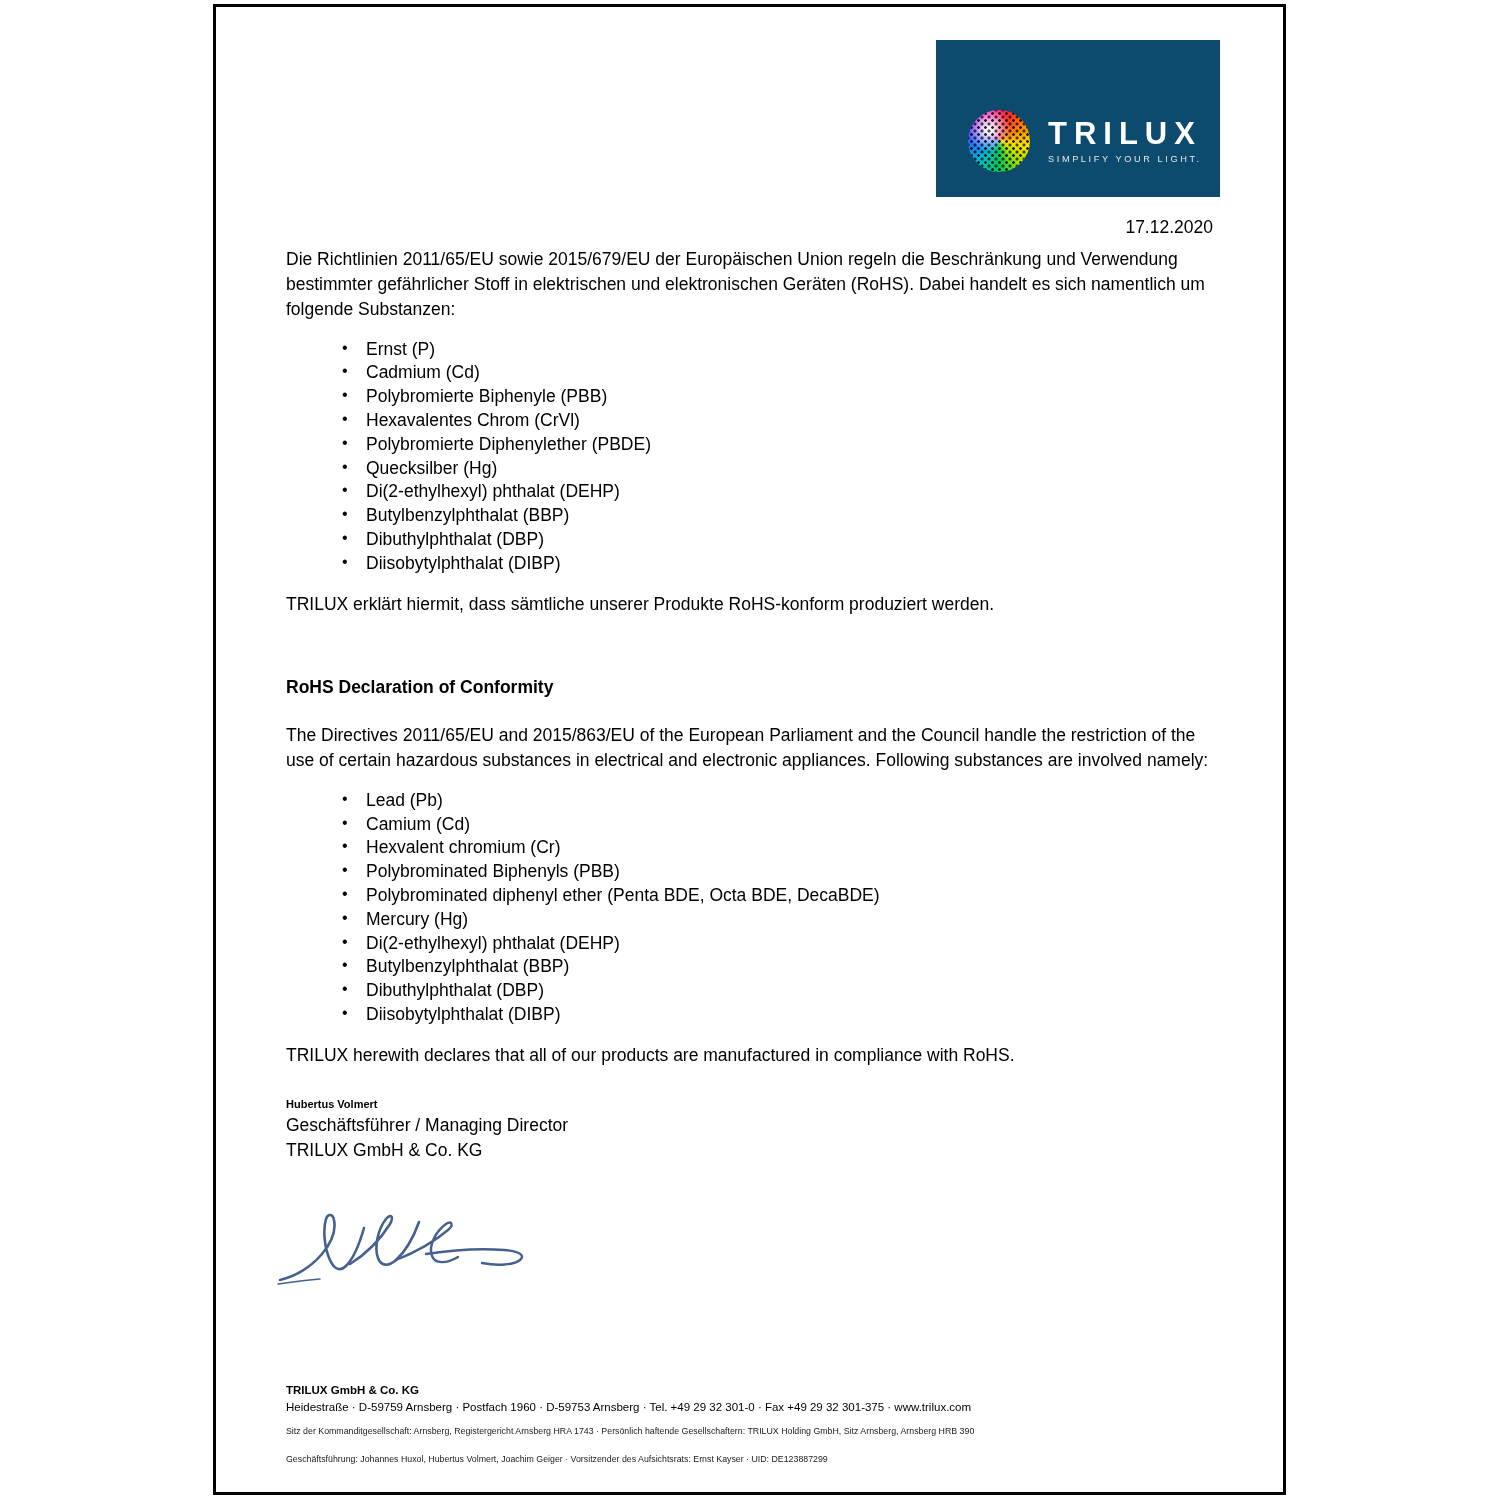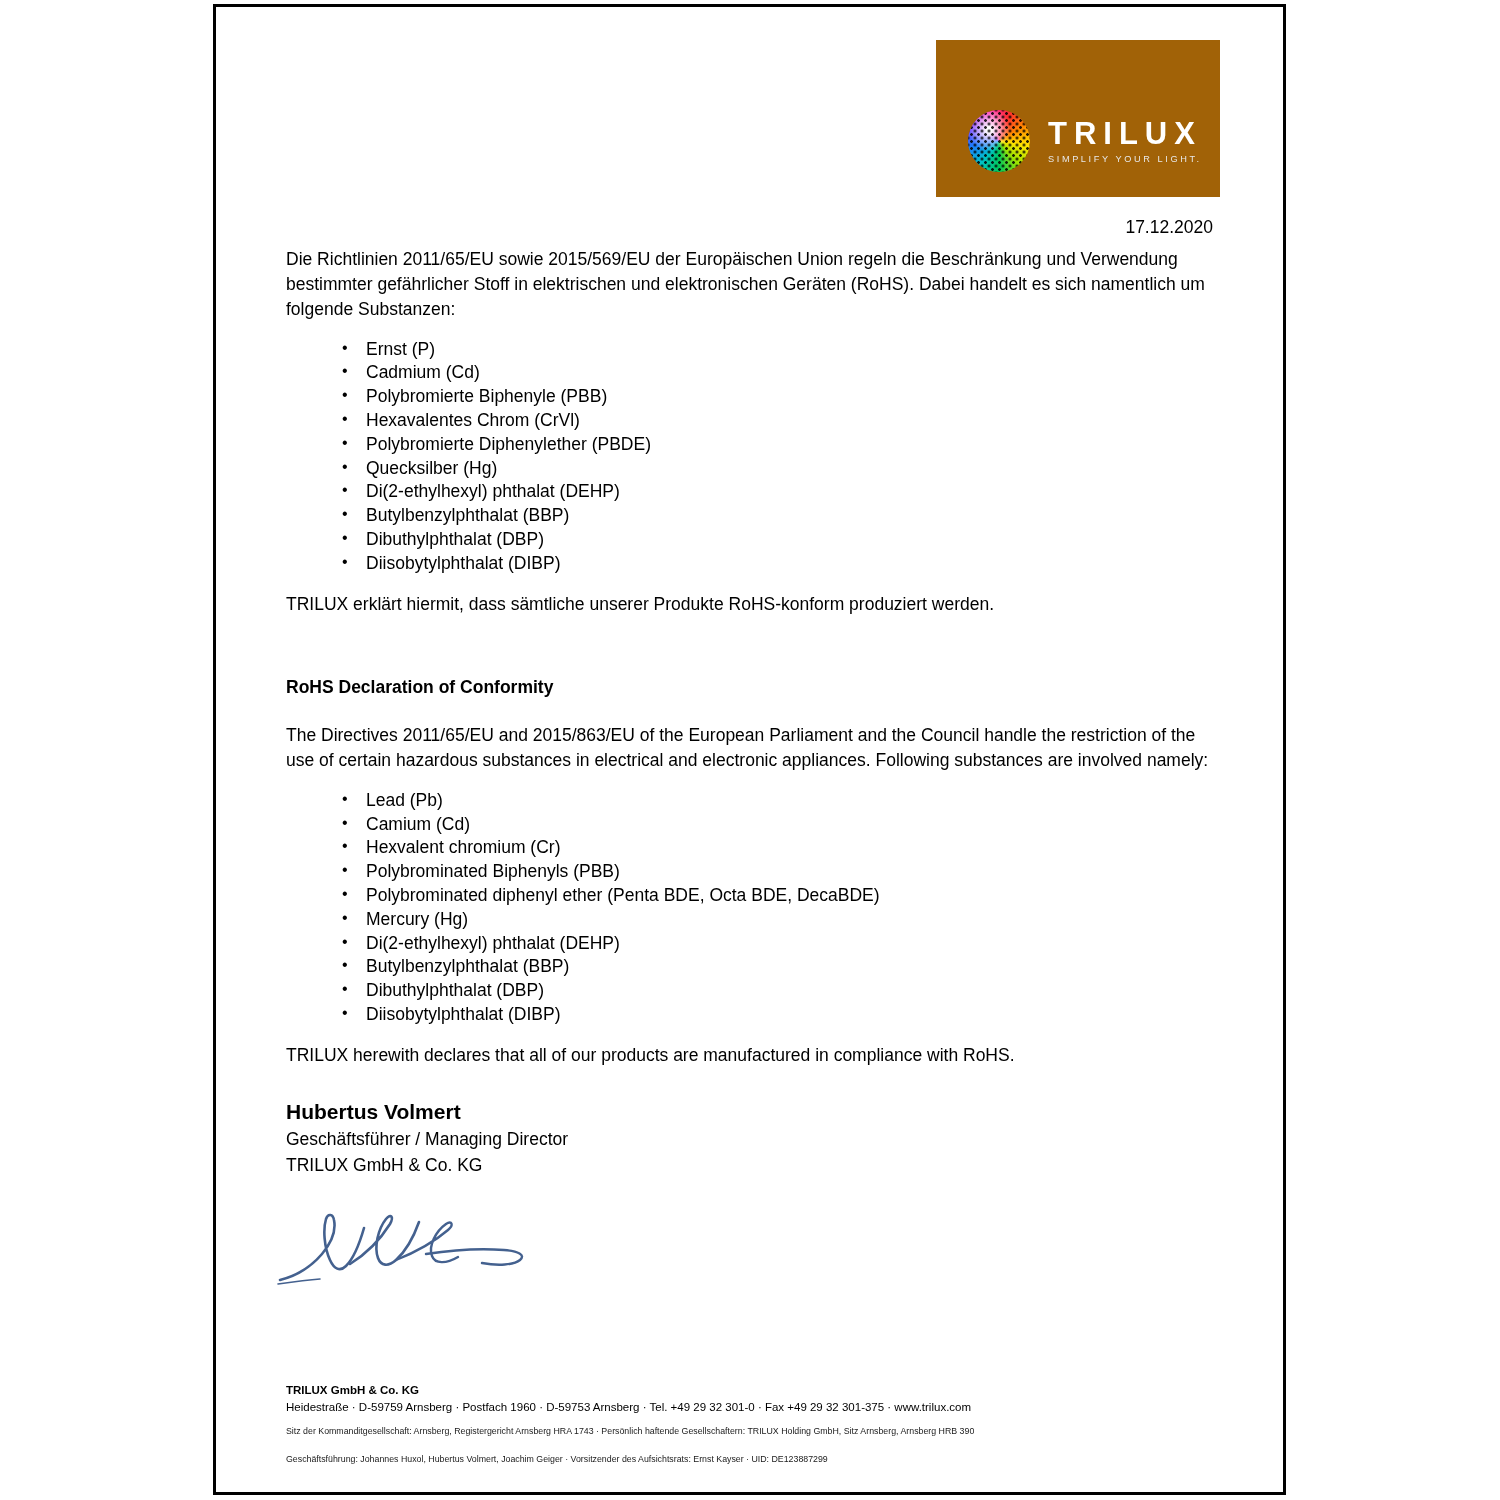--- a/index.html
+++ b/index.html
@@ -31,21 +31,21 @@
     width: 100%;
     height: 100%;
   }
   
   .logo-box {
     position: absolute;
     left: 720px;
     top: 33px;
     width: 284px;
     height: 157px;
-    background: #a16207;
+    background: #0c4a6e;
     overflow: hidden;
   }
   .logo-inner {
     position: absolute;
     left: 32px;
     top: 70px;
     display: flex;
     align-items: center;
   }
   .logo-sphere {
@@ -136,21 +136,21 @@
   }
   .gap-lg { height: 44px; }
   
   .sign-block {
     position: absolute;
     left: 70px;
     top: 1090px;
     width: 800px;
   }
   .sign-name {
-    font-size: 21px;
+    font-size: 11px;
     font-weight: bold;
     line-height: 1.45;
   }
   .sign-line {
     font-size: 17.5px;
     line-height: 1.45;
   }
   .signature {
     position: absolute;
     left: 60px;
@@ -194,21 +194,21 @@
           <div class="logo-word">TRILUX</div>
           <div class="logo-tag">SIMPLIFY YOUR LIGHT.</div>
         </div>
       </div>
     </div>
 
     <div class="doc-date">17.12.2020</div>
 
     <div class="body-area">
 
-      <p class="para">Die Richtlinien 2011/65/EU sowie 2015/569/EU der Europäischen Union regeln die Beschränkung und Verwendung bestimmter gefährlicher Stoff in elektrischen und elektronischen Geräten (RoHS). Dabei handelt es sich namentlich um folgende Substanzen:</p>
+      <p class="para">Die Richtlinien 2011/65/EU sowie 2015/679/EU der Europäischen Union regeln die Beschränkung und Verwendung bestimmter gefährlicher Stoff in elektrischen und elektronischen Geräten (RoHS). Dabei handelt es sich namentlich um folgende Substanzen:</p>
 
       <ul class="substances">
         <li>Ernst (P)</li>
         <li>Cadmium (Cd)</li>
         <li>Polybromierte Biphenyle (PBB)</li>
         <li>Hexavalentes Chrom (CrVl)</li>
         <li>Polybromierte Diphenylether (PBDE)</li>
         <li>Quecksilber (Hg)</li>
         <li>Di(2-ethylhexyl) phthalat (DEHP)</li>
         <li>Butylbenzylphthalat (BBP)</li>

